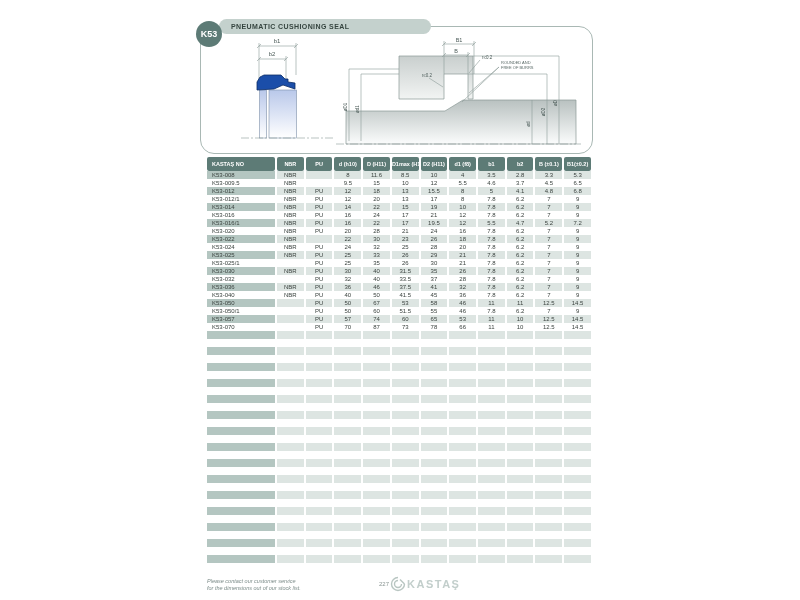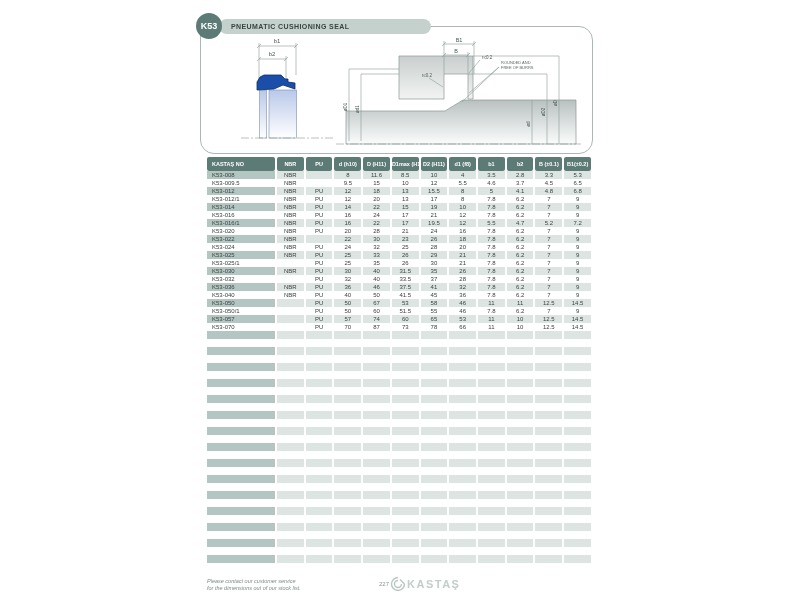--- a/index.html
+++ b/index.html
@@ -1,20 +1,20 @@
 <!DOCTYPE html>
 <html><head>
 <meta charset="utf-8">
 <style>
   html,body{margin:0;padding:0;background:#ffffff;width:800px;height:600px;overflow:hidden;
     font-family:"Liberation Sans",sans-serif;}
   .page{position:absolute;left:196px;top:10px;width:404px;height:582px;background:#fff;}
 
   
-  .badge{position:absolute;left:0;top:3px;width:26px;height:26px;border-radius:50%;
+  .badge{position:absolute;left:0;top:11px;width:26px;height:26px;border-radius:50%;
     background:#5d7b76;color:#fff;font-size:9px;font-weight:bold;text-align:center;line-height:26px;z-index:3;}
   .title-pill{position:absolute;left:23px;top:9px;width:212px;height:15px;border-radius:9px;
     background:#c4d1cd;color:#35443f;font-size:7px;font-weight:bold;letter-spacing:.4px;
     line-height:15px;padding-left:12px;box-sizing:border-box;z-index:2;}
   .diagram-box{position:absolute;left:4px;top:16px;width:393px;height:128px;
     border:1px solid #a9b8b4;border-radius:2px 14px 14px 14px;z-index:1;box-sizing:border-box;}
   .diagram-box svg{position:absolute;left:0;top:0;}
 
   
   .tbl-wrap{position:absolute;left:9px;top:147px;width:388px;}

